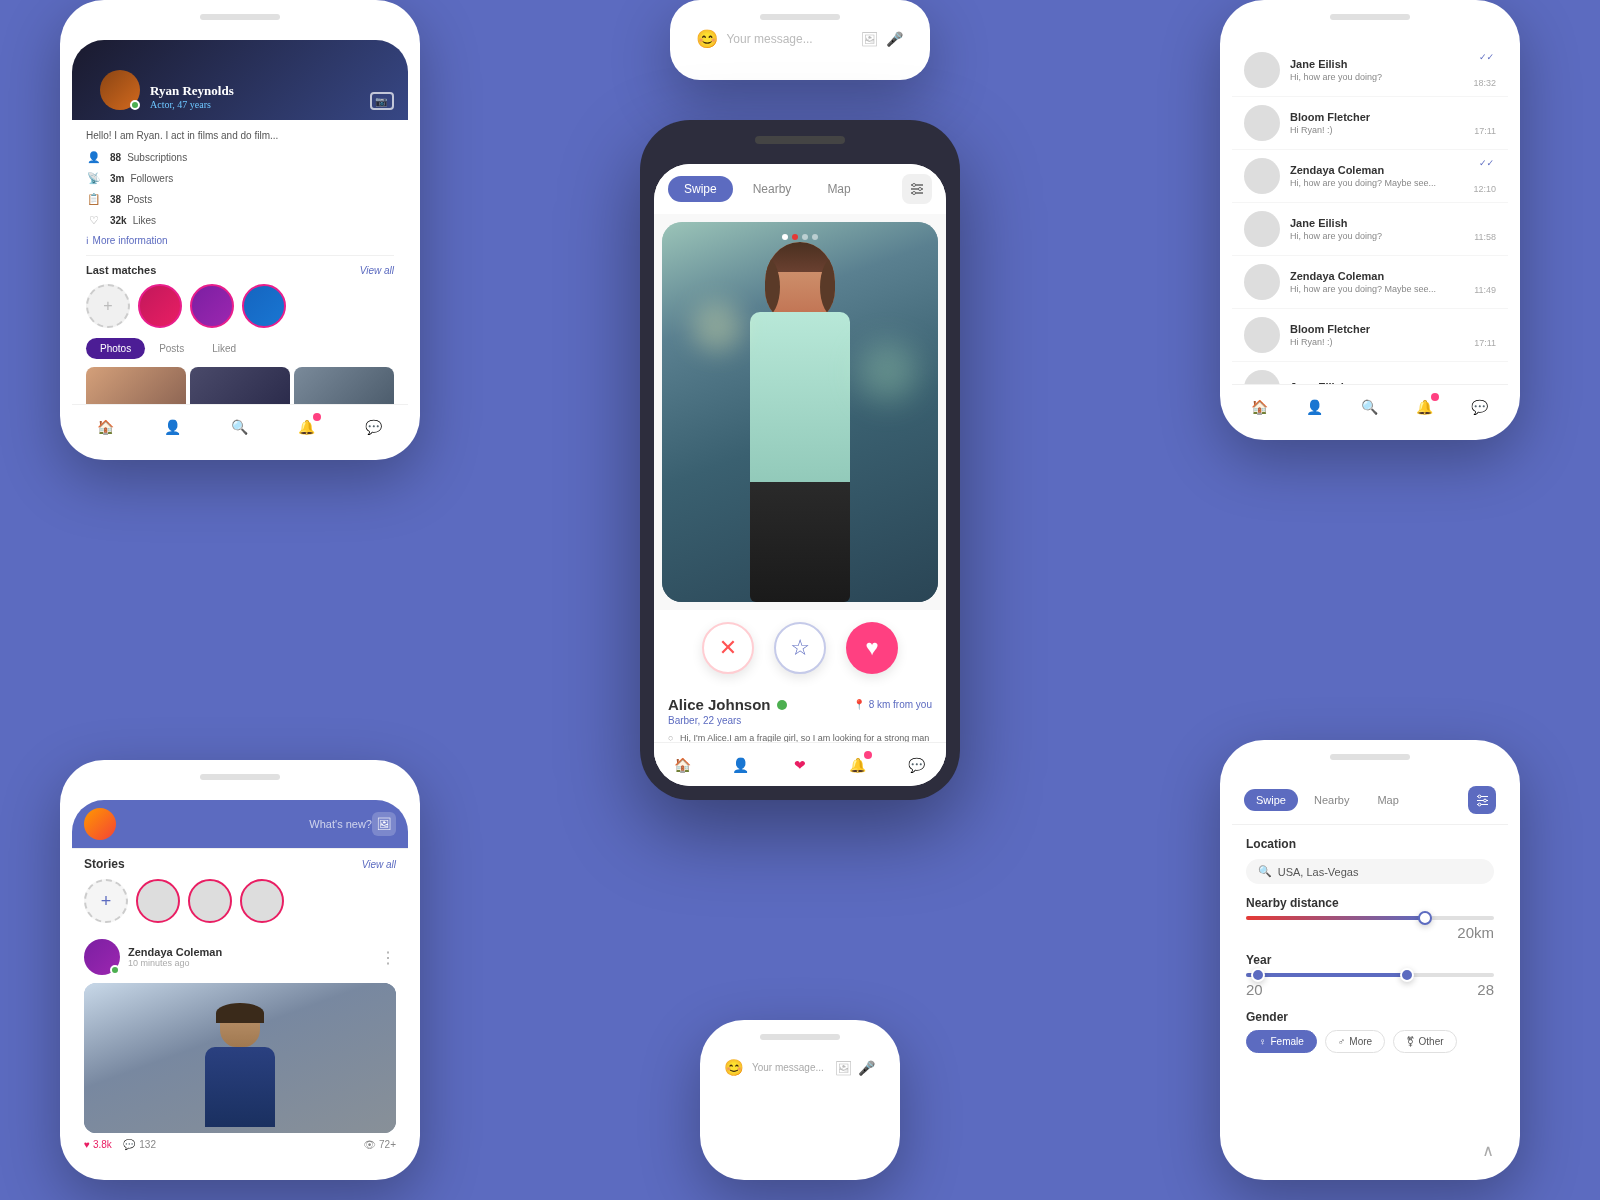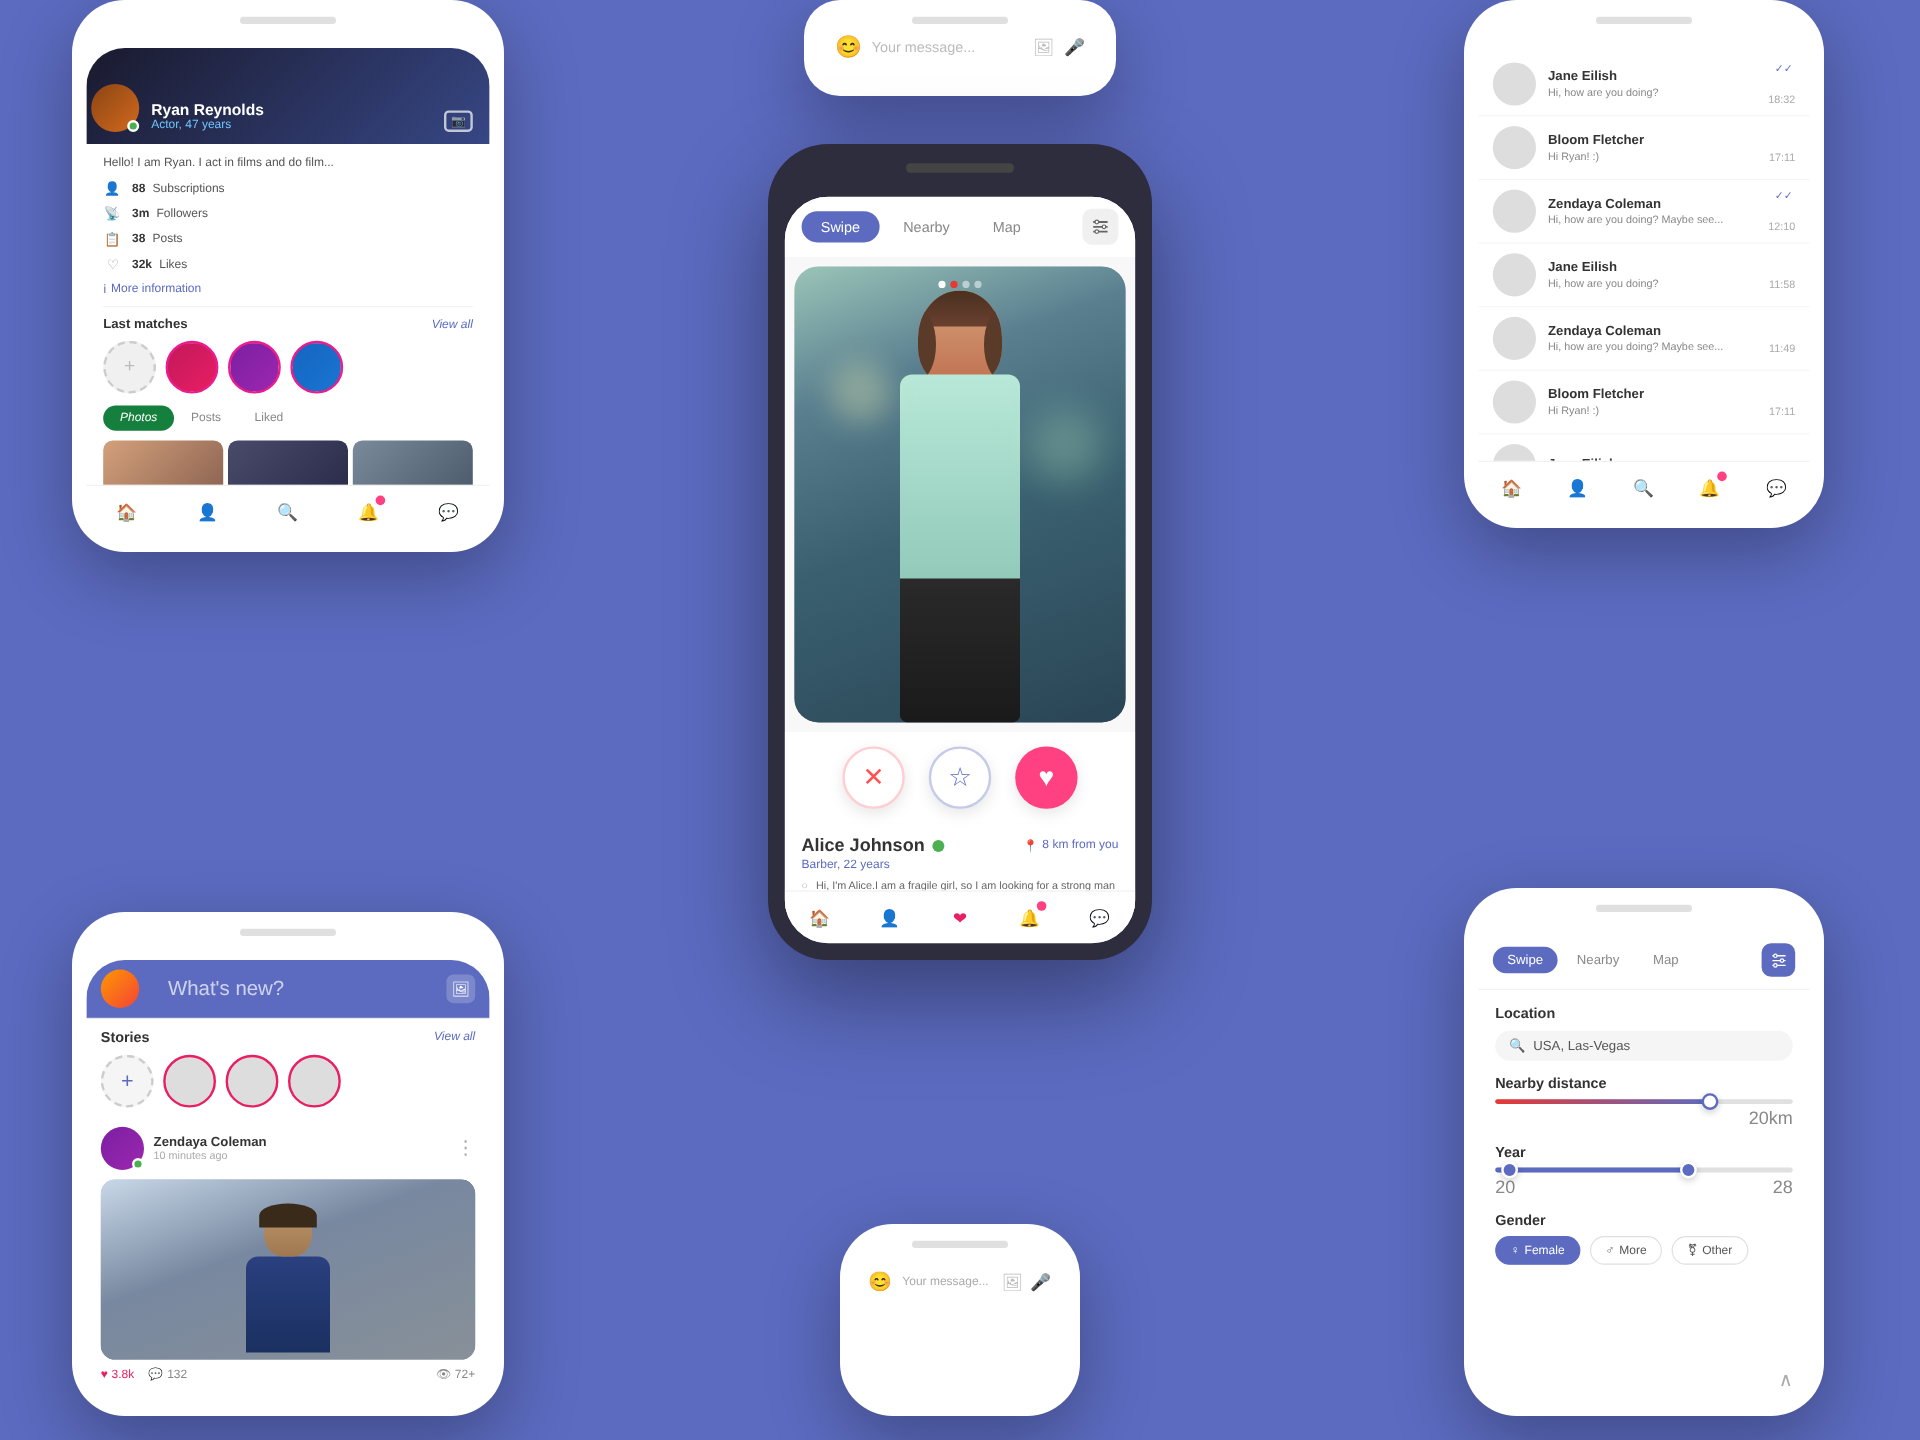--- a/index.html
+++ b/index.html
@@ -51,21 +51,22 @@
     .phone-profile .phone-inner {
       background: #fff;
       padding: 0;
     }
     .profile-header {
       height: 80px;
       background: linear-gradient(135deg, #1a1a2e, #374785);
       position: relative;
       display: flex;
       align-items: flex-end;
-      padding: 10px 4px;
+      padding: 10px 28px;
+      font-family: Liberation Serif, serif;
     }
     .profile-avatar {
       width: 40px;
       height: 40px;
       border-radius: 50%;
       background: linear-gradient(135deg, #8b7355, #c4a882);
       position: relative;
       flex-shrink: 0;
     }
     .profile-avatar .online-dot {
@@ -195,23 +196,22 @@
     }
     .tab-btn {
       font-size: 10px;
       padding: 5px 14px;
       border-radius: 20px;
       border: none;
       cursor: pointer;
       font-weight: 500;
     }
     .tab-btn.active {
-      background: #15803d;
+      background: #4c1d95;
       color: #fff;
-      font-style: italic;
     }
     .tab-btn.inactive {
       background: transparent;
       color: #888;
     }
     .photo-grid {
       display: grid;
       grid-template-columns: 1fr 1fr 1fr;
       gap: 4px;
     }
@@ -499,22 +499,23 @@
     }
     .feed-avatar {
       width: 32px;
       height: 32px;
       border-radius: 50%;
       background: linear-gradient(135deg, #ff9800, #f44336);
     }
     .feed-placeholder {
       flex: 1;
       margin-left: 24px;
-      font-size: 17px;
+      font-size: 11px;
       color: rgba(255,255,255,0.7);
+      text-align: right;
     }
     .feed-photo-icon {
       width: 24px;
       height: 24px;
       background: rgba(255,255,255,0.2);
       border-radius: 6px;
       display: flex;
       align-items: center;
       justify-content: center;
       color: #fff;

